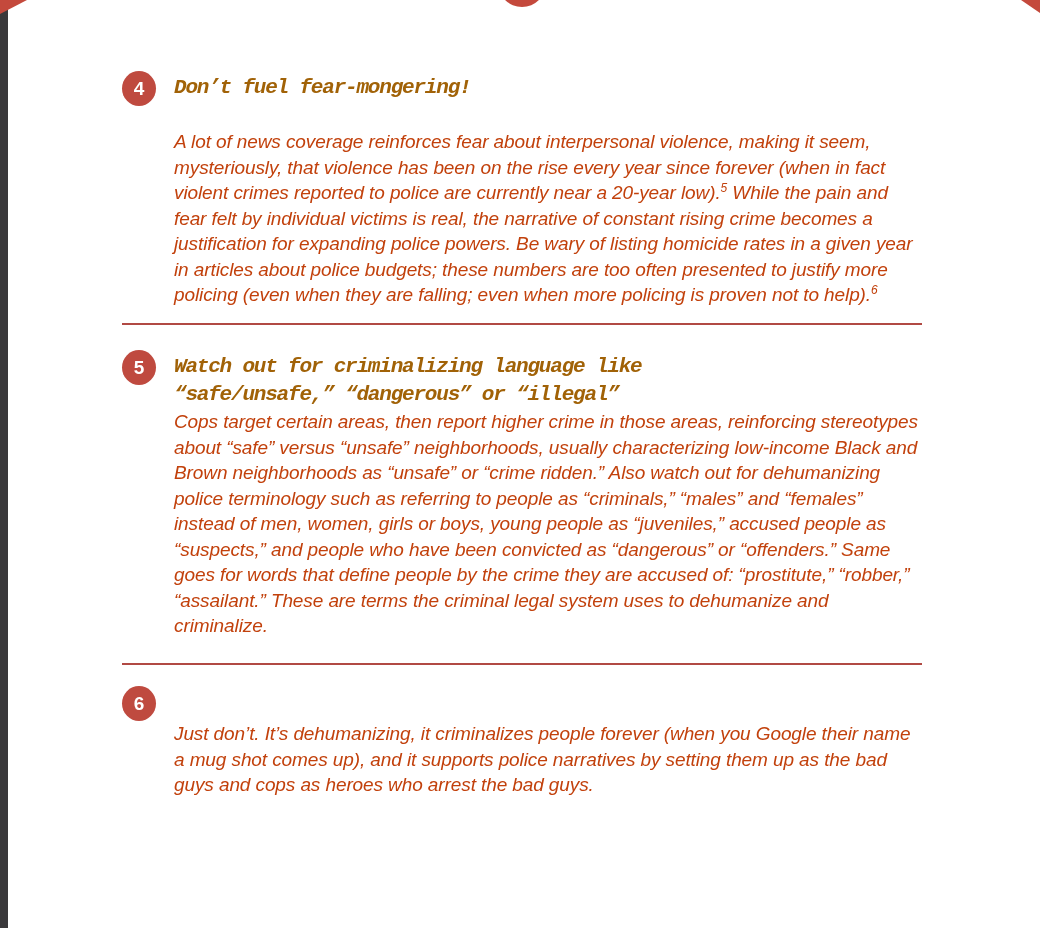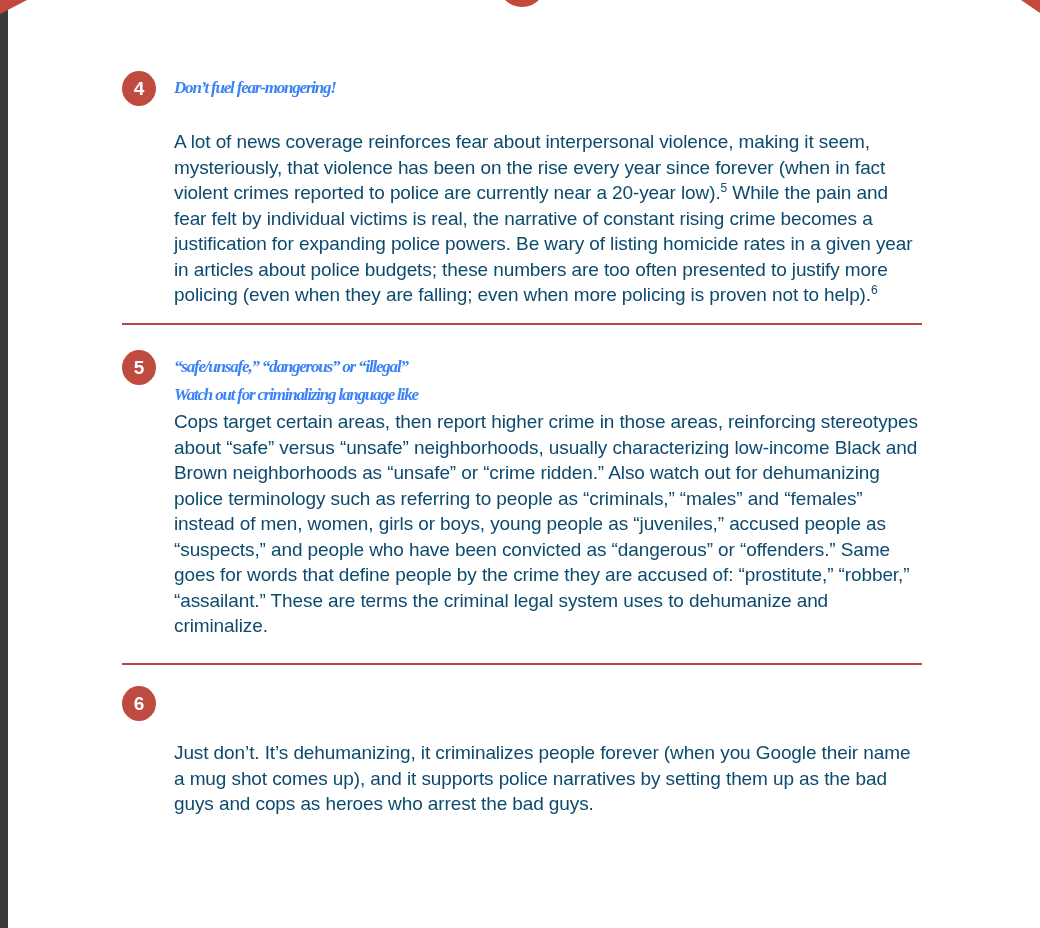--- a/index.html
+++ b/index.html
@@ -56,47 +56,48 @@
     color: #ffffff;
     font-size: 19px;
     font-weight: bold;
     display: flex;
     align-items: center;
     justify-content: center;
     line-height: 1;
   }
   .heading {
     margin-left: 18px;
-    font-family: Liberation Serif, serif;
+    font-family: Liberation Mono, monospace;
     font-weight: bold;
     font-style: italic;
-    font-size: 17px;
+    font-size: 21px;
     line-height: 28px;
     letter-spacing: -1.2px;
-    color: #3b82f6;
+    color: #a16207;
   }
   .heading .hline { display: block; }
 
   .body-text {
     margin-left: 52px;
     width: 748px;
     font-size: 19px;
     line-height: 25.5px;
-    color: #0c4a6e;
+    color: #c2410c;
     letter-spacing: -0.1px;
+    font-style: italic;
   }
   .body-text sup {
     font-size: 12px;
     line-height: 0;
     vertical-align: super;
   }
 
   .sec-4 .body-text { margin-top: 23px; }
   .sec-5 .body-text { }
-  .sec-6 .body-text { margin-top: 19px; }
+  .sec-6 .body-text { }
 
   .divider {
     height: 2.5px;
     width: 800px;
     background: #b14a44;
     border: none;
   }
   .divider-1 { margin: 15px 0 28px 0; }
   .divider-2 { margin: 24px 0 24px 0; }
 </style>
@@ -123,22 +124,22 @@
   </section>
 
   <hr class="divider divider-1">
 
   <section class="sec-5">
     <div class="section-header">
       <div class="num-circle">
         <span>5</span>
       </div>
       <h2 class="heading">
+        <span class="hline">Watch out for criminalizing language like</span>
         <span class="hline">“safe/unsafe,” “dangerous” or “illegal”</span>
-        <span class="hline">Watch out for criminalizing language like</span>
       </h2>
     </div>
     <p class="body-text"><span>Cops target certain areas, then report higher crime in those areas, reinforcing stereotypes about “safe” versus “unsafe” neighborhoods, usually characterizing low-income Black and Brown neighborhoods as “unsafe” or “crime ridden.” Also watch out for dehumanizing police terminology such as referring to people as “criminals,” “males” and “females” instead of men, women, girls or boys, young people as “juveniles,” accused people as “suspects,” and people who have been convicted as “dangerous” or “offenders.” Same goes for words that define people by the crime they are accused of: “prostitute,” “robber,” “assailant.” These are terms the criminal legal system uses to dehumanize and criminalize.</span></p>
   </section>
 
   <hr class="divider divider-2">
 
   <section class="sec-6">
     <div class="section-header">
       <div class="num-circle">

